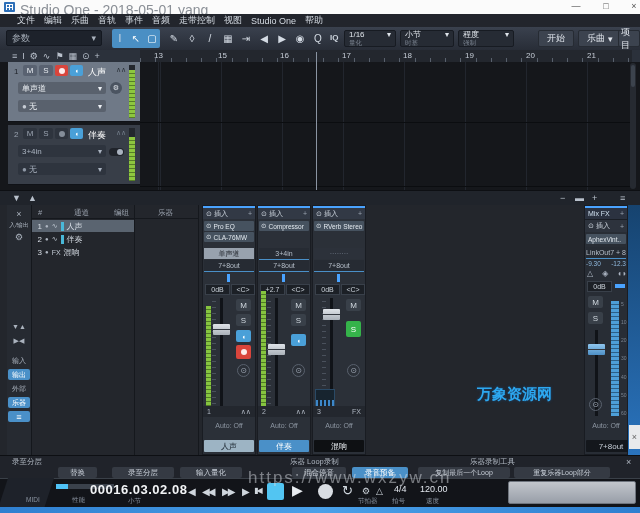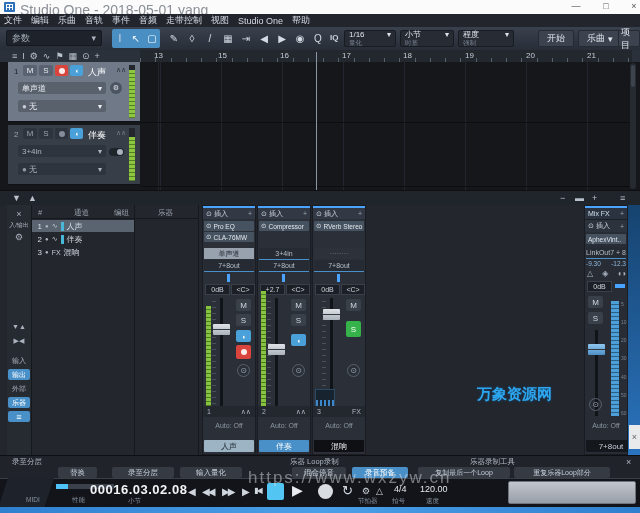--- a/index.html
+++ b/index.html
@@ -11,21 +11,21 @@
   
   .titlebar{left:0;top:0;width:640px;height:14px;background:#fbfbfb;border-bottom:1px solid #d8d8d8;}
   .tb-logo{left:4px;top:2px;width:11px;height:10px;background:#2d6fb8;border-radius:1px;}
   .tb-logo::after{content:"";position:absolute;left:2px;top:2px;width:7px;height:6px;
     background:linear-gradient(90deg,#fff 1px,transparent 1px) 0 0/3px 3px,
                linear-gradient(#fff 1px,transparent 1px) 0 0/3px 3px;}
   .tb-title{left:20px;top:2px;font-size:14px;color:#8a8f96;}
   .tb-ctl{top:1px;font-size:9px;color:#555;width:16px;text-align:center;}
   
   .menubar{left:0;top:14px;width:640px;height:13px;background:#22252c;display:flex;align-items:center;
-    padding-left:4px;box-sizing:border-box;gap:9px;}
+    padding-left:17px;box-sizing:border-box;gap:9px;}
   .menubar span{font-size:9px;color:#d4dae2;}
   
   .toolbar{left:0;top:27px;width:640px;height:23px;background:linear-gradient(#3a414e,#282d37);border-bottom:1px solid #11141a;}
   .params{left:6px;top:3px;width:96px;height:16px;background:#1d222b;border:1px solid #141820;border-radius:2px;
     color:#aab2bd;font-size:9px;display:flex;align-items:center;justify-content:space-between;padding:0 5px;box-sizing:border-box;}
   .toolsel{left:112px;top:2px;width:48px;height:19px;background:#4a8fc4;border-radius:2px;}
   .tool{top:6px;width:16px;text-align:center;font-size:10px;color:#d4dbe4;}
   .iqbadge{left:330px;top:6px;font-size:8px;color:#cfd6df;font-weight:bold;}
   .qgroup{top:3px;height:17px;background:#262b34;border:1px solid #171b22;border-radius:2px;
     display:flex;flex-direction:column;justify-content:center;padding:0 4px;box-sizing:border-box;}

